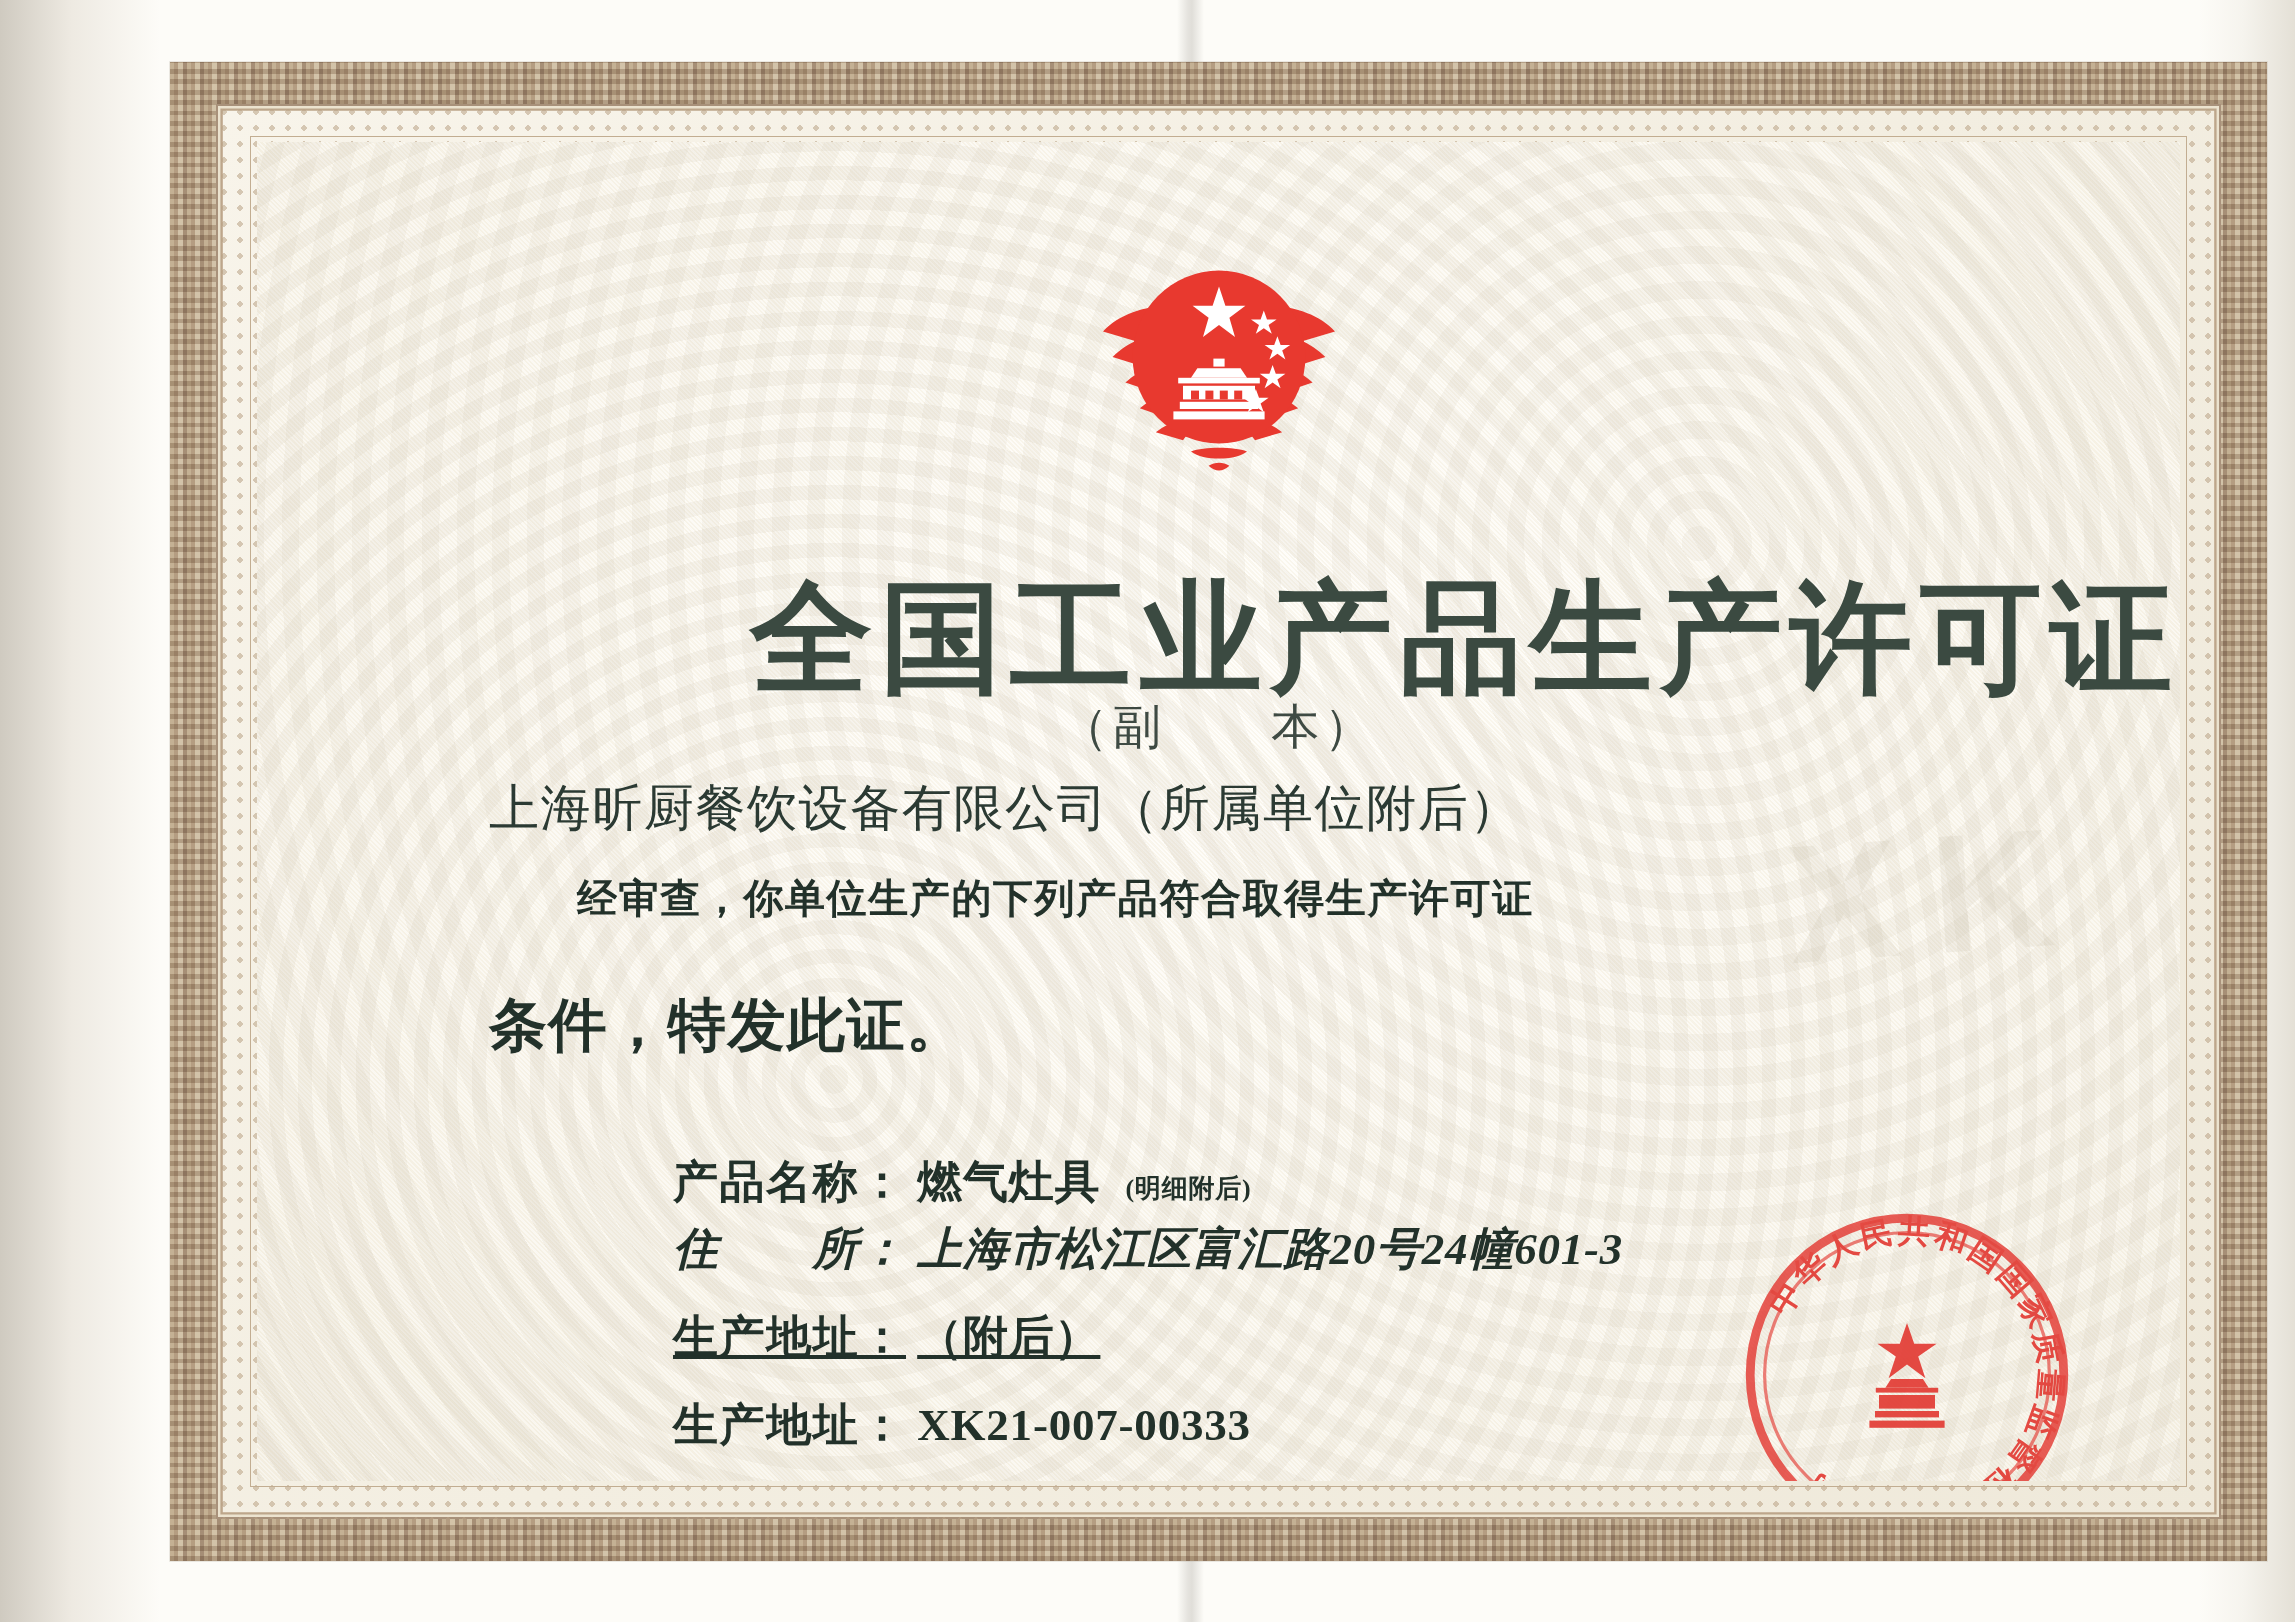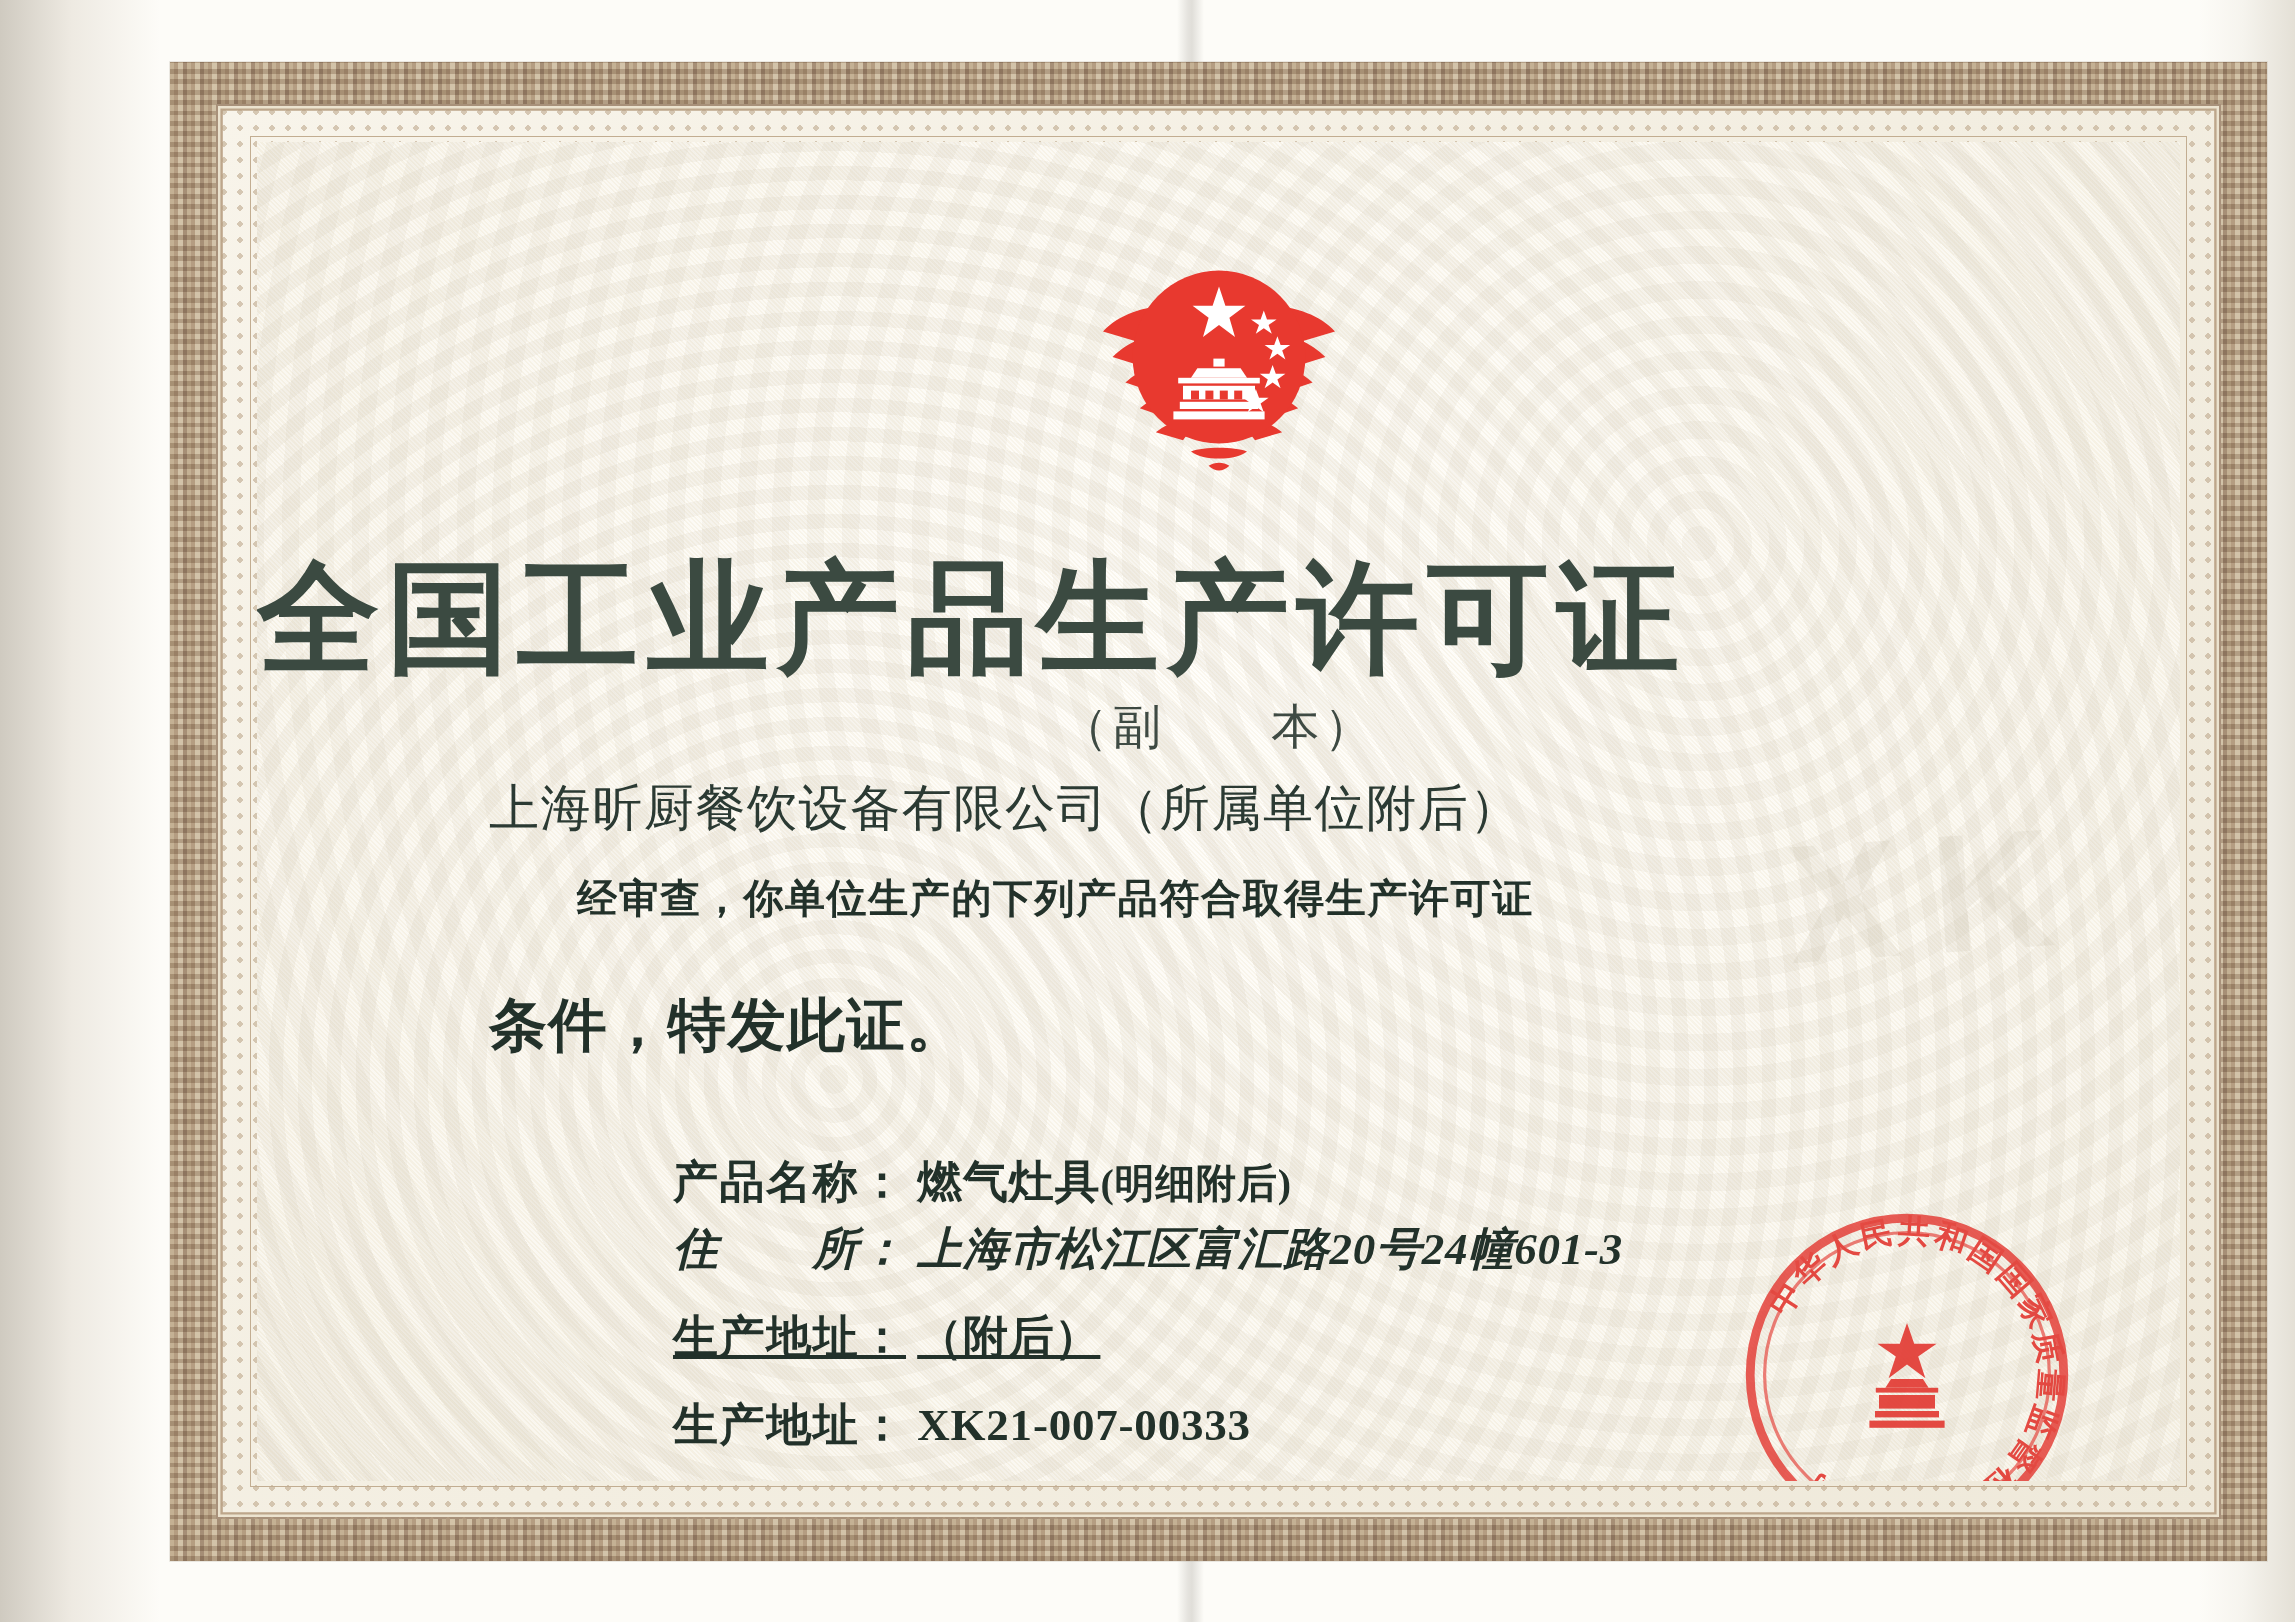--- a/index.html
+++ b/index.html
@@ -135,22 +135,22 @@
     transform: translateX(-50%);
     top: 95px;
     width: 296px;
     height: 264px;
   }
 
   
   .title {
     position: absolute;
     left: 0; right: 0;
-    top: 396px;
-    text-align: left;
+    top: 416px;
+    text-align: right;
     font-family: "Liberation Sans", sans-serif;
     font-weight: bold;
     font-size: 122px;
     letter-spacing: 8px;
     color: #3b4a41;
     white-space: nowrap;
   }
   .subtitle {
     position: absolute;
     left: 0; right: 0;
@@ -204,21 +204,22 @@
     font-weight: bold;
     letter-spacing: 1.6px;
   }
   .field .val {
     font-size: 45px;
     font-weight: bold;
     margin-left: 11.2px;
     letter-spacing: 0.8px;
   }
   .field .val .small {
-    font-size: 40px;
+    font-size: 26px;
+    margin-left: 25px;
   }
 
   .f-product { left: 416px; top: 1010px; font-family: Liberation Serif, serif; }
   .f-addr    { left: 416px; top: 1077px; font-style: italic; }
   .f-prodadr { left: 416px; top: 1165px; text-decoration: underline; }
   .f-certno  { left: 416px; top: 1253px; }
 
   
   .seal {
     position: absolute;

